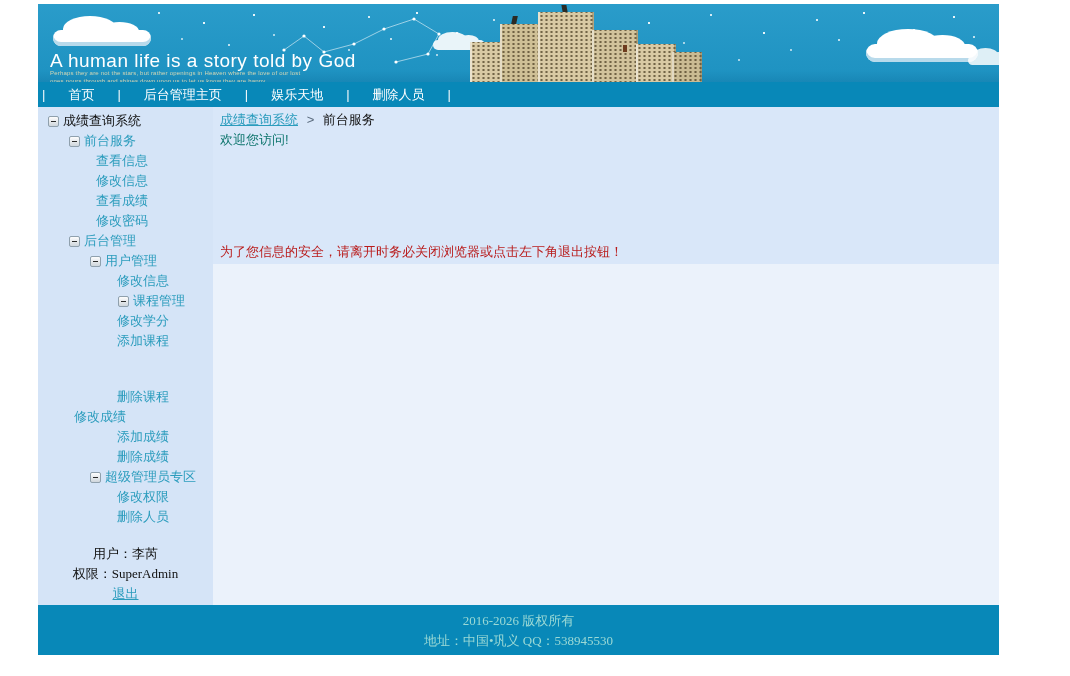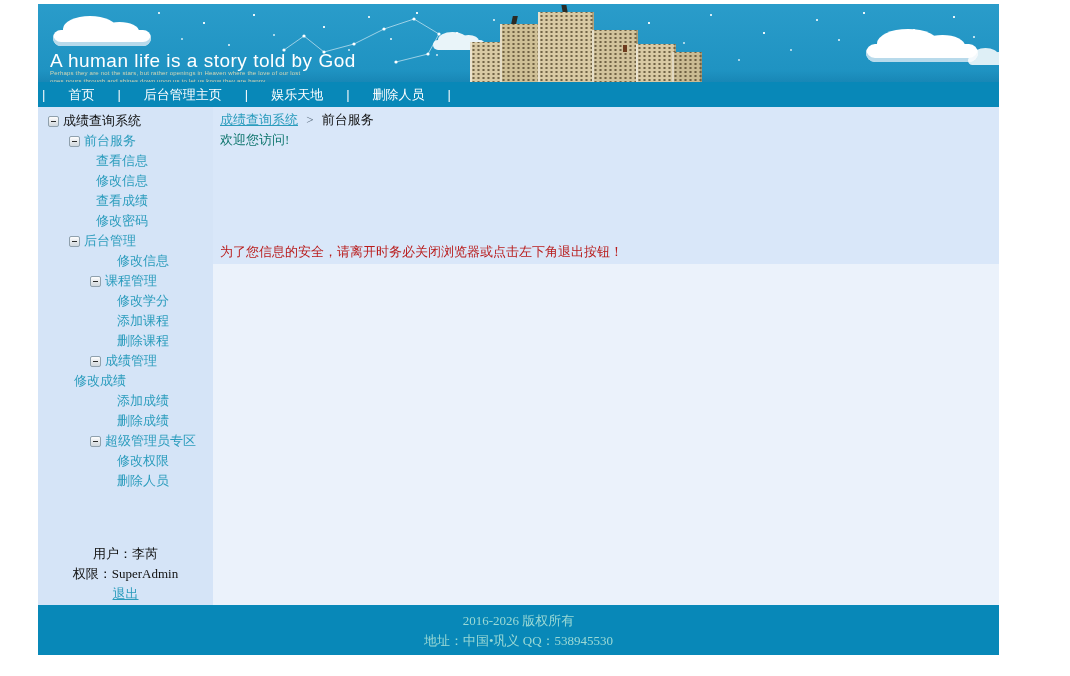--- a/index.html
+++ b/index.html
@@ -98,21 +98,21 @@
   }
   .minus-box::after { content:""; width:5px; height:1px; background:#2a2a2a; }
   .user-block {
     position:absolute; bottom:1px; left:0; width:100%; text-align:center;
     font-family:"Liberation Serif", serif; font-size:13px; color:#111;
   }
   .user-block div { height:20px; line-height:20px; }
   .logout-link { color:var(--link-teal,#2b9cbd); text-decoration:underline; cursor:pointer; }
 
   .main { flex:1; display:flex; flex-direction:column; }
-  .main-top { height:157px; background:var(--content-bg,#d9e7f9); position:relative;font-family:Liberation Serif, serif; }
+  .main-top { height:157px; background:var(--content-bg,#d9e7f9); position:relative; }
   .main-bottom { flex:1; background:var(--content-lower-bg,#ebf2fb); }
   .breadcrumb { position:absolute; left:7px; top:4px; height:18px; line-height:18px; }
   .breadcrumb .crumb-link { color:var(--link-teal,#2b9cbd); text-decoration:underline; cursor:pointer; }
   .breadcrumb .crumb-sep { color:#5a6b7d; margin:0 5px; }
   .welcome { position:absolute; left:7px; top:24px; height:18px; line-height:18px; color:#0f766e; }
   .notice { position:absolute; left:7px; bottom:3px; height:18px; line-height:18px; color:#b91c1c; }
 
   
   .footer {
     height:50px; background:var(--footer-bar,#0888b8); color:var(--footer-text,#9bd9d5);
@@ -198,39 +198,39 @@
           <div class="tree-row" style="padding-left: 58px;">
             <span class="tree-label">查看成绩</span>
           </div>
           <div class="tree-row" style="padding-left: 58px;">
             <span class="tree-label">修改密码</span>
           </div>
           <div class="tree-row" style="padding-left: 31px; align-items: center;">
             <span class="minus-box"></span>
             <span class="tree-label">后台管理</span>
           </div>
+          <div class="tree-row" style="padding-left: 52px;">
+            <span class="minus-box"></span>
+            <span class="tree-label">用户管理</span>
+          </div>
           <div class="tree-row" style="padding-left: 79px;">
             <span class="tree-label">修改信息</span>
           </div>
-          <div class="tree-row" style="padding-left: 52px;">
+          <div class="tree-row" style="padding-left: 52px; justify-content: center;">
             <span class="minus-box"></span>
             <span class="tree-label">课程管理</span>
           </div>
           <div class="tree-row" style="padding-left: 79px;">
             <span class="tree-label">修改学分</span>
           </div>
           <div class="tree-row" style="padding-left: 79px;">
             <span class="tree-label">添加课程</span>
           </div>
-          <div class="tree-row" style="padding-left: 79px;">
+          <div class="tree-row" style="padding-left: 79px; margin-top: 36px;">
             <span class="tree-label">删除课程</span>
-          </div>
-          <div class="tree-row" style="padding-left: 52px;">
-            <span class="minus-box"></span>
-            <span class="tree-label">成绩管理</span>
           </div>
           <div class="tree-row" style="padding-left: 36px;">
             <span class="tree-label">修改成绩</span>
           </div>
           <div class="tree-row" style="padding-left: 79px;">
             <span class="tree-label">添加成绩</span>
           </div>
           <div class="tree-row" style="padding-left: 79px;">
             <span class="tree-label">删除成绩</span>
           </div>

